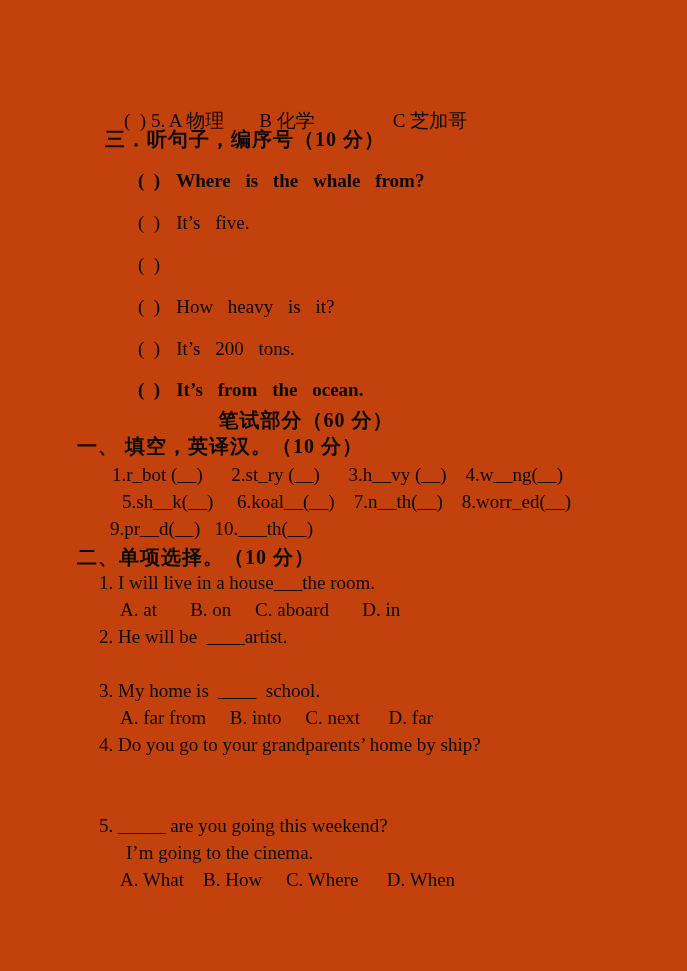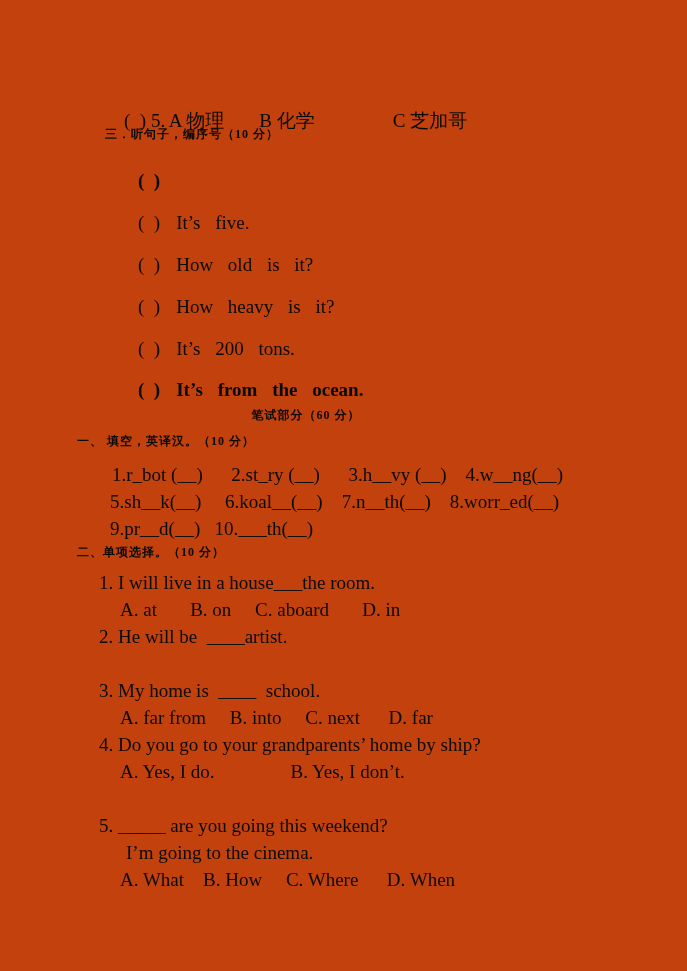--- a/index.html
+++ b/index.html
@@ -9,21 +9,21 @@
     width: 687px;
     height: 971px;
     background: #c2410c;
     color: #0a0a0a;
     font-family: "Liberation Serif", "DejaVu Serif", serif;
     font-size: 19px;
     overflow: hidden;
   }
   .abs { position: absolute; white-space: pre-wrap; }
   .bold { font-weight: bold; }
-  .cn-heading { font-size: 12px; font-weight: bold; letter-spacing: 1px; }
+  .cn-heading { font-size: 20px; font-weight: bold; letter-spacing: 1px; }
   .center { left: 0; width: 612px; text-align: center; }
   .listen-item { display: flex; align-items: baseline; }
   .listen-item .paren { white-space: pre; margin-right: 16px; }
   .listen-item .txt { word-spacing: 10px; }
   .row1 span { white-space: pre; }
   .row1 .optB { margin-left: 35px; }
   .row1 .optC { margin-left: 78px; }
 </style>
 </head>
 <body>
@@ -31,60 +31,59 @@
 <div class="doc">
 
   <div class="abs row1" style="left:105px; top:86px;">
     <span>(  ) 5. A</span><span> </span><span>物理</span><span class="optB"><span>B</span> <span>化学</span></span><span class="optC"><span>C</span> <span>芝加哥</span></span>
   </div>
 
   <div class="abs cn-heading" style="left:105px; top:126px;">三．听句子，编序号（10 分）</div>
 
   <div class="abs listen-item bold" style="left:138px; top:170px;">
     <span class="paren">(  )</span>
+    <span class="txt">Where is the whale from?</span>
   </div>
   <div class="abs listen-item" style="left:138px; top:212px;">
     <span class="paren">(  )</span>
     <span class="txt">It’s five.</span>
   </div>
   <div class="abs listen-item" style="left:138px; top:254px;">
     <span class="paren">(  )</span>
-    <span class="txt">How old is it?</span>
   </div>
   <div class="abs listen-item" style="left:138px; top:296px;">
     <span class="paren">(  )</span>
     <span class="txt">How heavy is it?</span>
   </div>
   <div class="abs listen-item" style="left:138px; top:338px;">
     <span class="paren">(  )</span>
     <span class="txt">It’s 200 tons.</span>
   </div>
   <div class="abs listen-item bold" style="left:138px; top:379px;">
     <span class="paren">(  )</span>
     <span class="txt">It’s from the ocean.</span>
   </div>
 
   <div class="abs cn-heading center" style="top:407px;">笔试部分（60 分）</div>
 
   <div class="abs cn-heading" style="left:77px; top:433px;">一、 填空，英译汉。（10 分）</div>
 
   <div class="abs" style="left:112px; top:464px;">1.r_bot (__)      2.st_ry (__)      3.h__vy (__)    4.w__ng(__)</div>
-  <div class="abs" style="left:110px; top:491px;">5.sh__k(__)     6.koal__(__)    7.n__th(__)    8.worr_ed(__)</div>
+  <div class="abs" style="left:122px; top:491px;">5.sh__k(__)     6.koal__(__)    7.n__th(__)    8.worr_ed(__)</div>
   <div class="abs" style="left:110px; top:518px;">9.pr__d(__)   10.___th(__)</div>
 
   <div class="abs cn-heading" style="left:77px; top:544px;">二、单项选择。（10 分）</div>
 
   <div class="abs" style="left:99px; top:572px;">1. I will live in a house___the room.</div>
   <div class="abs" style="left:120px; top:599px;">A. at       B. on     C. aboard       D. in</div>
 
   <div class="abs" style="left:99px; top:626px;">2. He will be  ____artist.</div>
 
   <div class="abs" style="left:99px; top:680px;">3. My home is  ____  school.</div>
   <div class="abs" style="left:120px; top:707px;">A. far from     B. into     C. next      D. far</div>
 
   <div class="abs" style="left:99px; top:734px;">4. Do you go to your grandparents’ home by ship?</div>
-  <div class="abs" style="left:120px; top:761px;">A. Yes, I do.                B. Yes, I don’t.</div>
 
   <div class="abs" style="left:99px; top:815px;">5. _____ are you going this weekend?</div>
   <div class="abs" style="left:126px; top:842px;">I’m going to the cinema.</div>
   <div class="abs" style="left:120px; top:869px;text-align:right;">A. What    B. How     C. Where      D. When</div>
 
 </div>
 
 </body></html>

